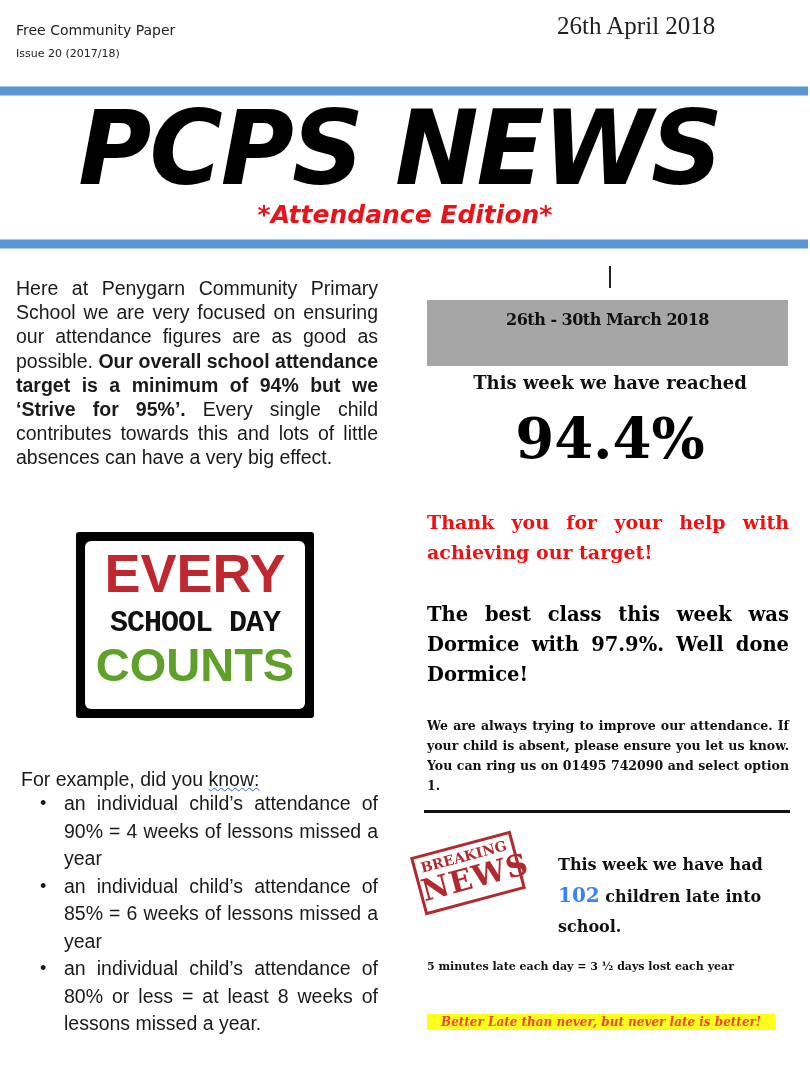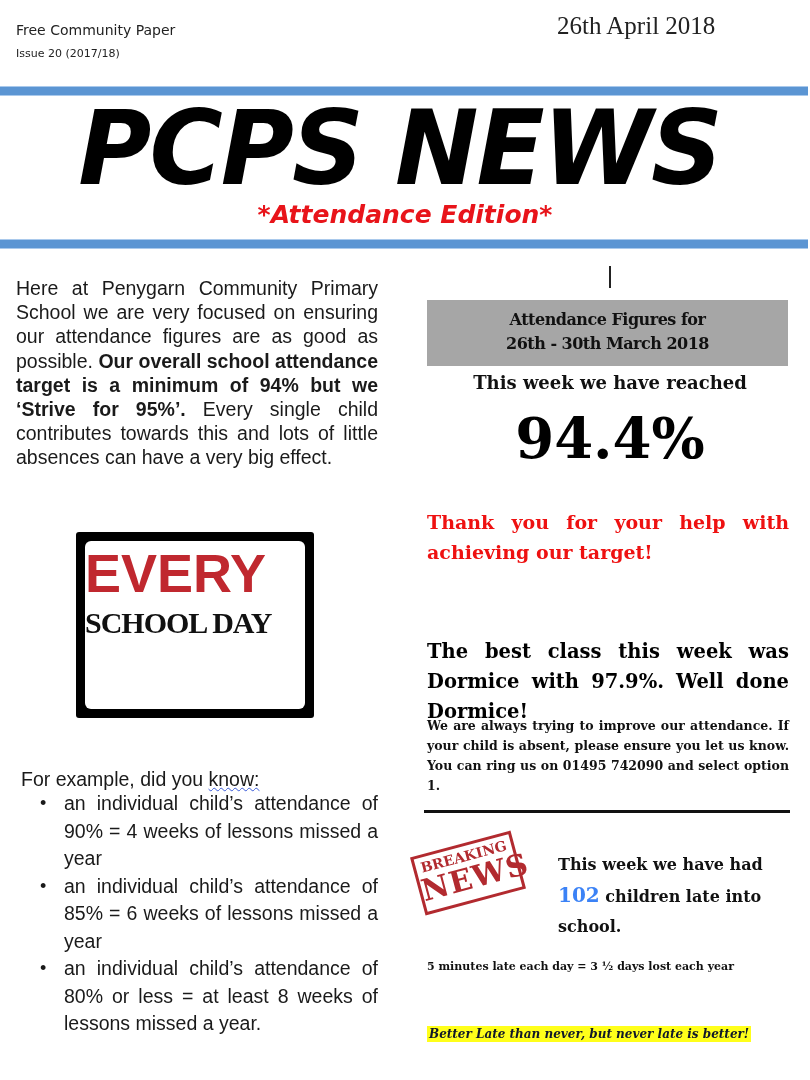--- a/index.html
+++ b/index.html
@@ -14,50 +14,50 @@
     .rule-top { top: 86px; }
     .rule-bottom { top: 239px; }
 
     .masthead { left: 30px; top: 92px; width: 770px; text-align: center; font-family: "DejaVu Sans", sans-serif; font-weight: bold; font-style: italic; font-size: 104px; letter-spacing: -2px; line-height: 112px; color: #000; transform: scaleX(0.96); transform-origin: left top; }
     .edition { left: 0; width: 810px; top: 200px; text-align: center; font-family: "DejaVu Sans", sans-serif; font-weight: bold; font-style: italic; font-size: 25px; color: #e8141a; }
 
     .intro { left: 16px; top: 276px; width: 362px; font-size: 19.5px; line-height: 24.2px; text-align: justify; color: #1a1a1a; }
     .intro b { font-weight: bold; }
 
     .sign { left: 76px; top: 532px; width: 220px; height: 168px; background: #000; border-radius: 3px; padding: 9px; }
-    .sign-inner { width: 100%; height: 100%; background: #fff; border-radius: 6px; text-align: left; position: relative; }
+    .sign-inner { width: 100%; height: 100%; background: #fff; border-radius: 6px; text-align: center; position: relative; }
     .sign-every { position: absolute; left: 0; right: 0; top: 4px; font-family: "Liberation Sans", sans-serif; font-weight: bold; font-size: 54px; color: #c0282f; line-height: 56px; }
-    .sign-school { position: absolute; left: 0; right: 0; top: 66px; font-family: Liberation Serif, serif; font-weight: bold; font-size: 30px; color: #111; letter-spacing: -1px; line-height: 32px; }
+    .sign-school { position: absolute; left: 0; right: 0; top: 66px; font-family: Liberation Mono, monospace; font-weight: bold; font-size: 30px; color: #111; letter-spacing: -1px; line-height: 32px; }
     .sign-counts { position: absolute; left: 0; right: 0; top: 99px; font-family: "Liberation Sans", sans-serif; font-weight: bold; font-size: 47px; color: #5ea02a; line-height: 50px; }
 
     .example { left: 21px; top: 768px; font-size: 19.5px; color: #1a1a1a; }
     .squiggle { text-decoration: underline wavy #3a5bd8; text-decoration-thickness: 1px; }
     .bullets { left: 40px; top: 790px; width: 338px; margin: 0; padding: 0; list-style: none; }
     .bullets li { position: relative; padding-left: 24px; font-size: 19.5px; line-height: 27.5px; text-align: justify; color: #1a1a1a; }
     .bullets li::before { content: "•"; position: absolute; left: 0; top: 0; font-size: 18px; }
 
     .cursor { left: 609px; top: 266px; width: 2px; height: 22px; background: #222; }
 
     .figbox { left: 427px; top: 300px; width: 361px; height: 66px; background: #a6a6a6; text-align: center; font-family: "DejaVu Serif", serif; font-weight: bold; font-size: 16px; line-height: 24px; padding-top: 8px; box-sizing: border-box; color: #111; letter-spacing: -0.5px; }
     .reached { left: 410px; top: 372px; width: 400px; text-align: center; font-family: "DejaVu Serif", serif; font-weight: bold; font-size: 18px; color: #111; }
     .percent { left: 410px; top: 405px; width: 400px; text-align: center; font-family: "DejaVu Serif", serif; font-weight: bold; font-size: 56px; color: #000; }
 
     .thanks { left: 427px; top: 507px; width: 362px; font-family: "DejaVu Serif", serif; font-weight: bold; font-size: 19px; line-height: 30px; text-align: justify; text-align-last: left; color: #ee1111; }
-    .bestclass { left: 427px; top: 600px; width: 362px; font-family: "DejaVu Serif", serif; font-weight: bold; font-size: 19.5px; line-height: 30px; text-align: justify; text-align-last: left; color: #000; margin-top: 37px; }
+    .bestclass { left: 427px; top: 600px; width: 362px; font-family: "DejaVu Serif", serif; font-weight: bold; font-size: 19.5px; line-height: 30px; text-align: justify; text-align-last: left; color: #000; }
     .contact { left: 427px; top: 716px; width: 362px; font-family: "DejaVu Serif", serif; font-weight: bold; font-size: 12.5px; line-height: 20px; text-align: justify; text-align-last: left; color: #111; }
     .hr-black { left: 424px; top: 810px; width: 366px; height: 3px; background: #111; }
 
     .stamp { left: 416px; top: 843px; width: 104px; height: 60px; border: 3px solid #b22a2f; transform: rotate(-15deg); text-align: center; color: #b22a2f; font-family: "DejaVu Serif", serif; font-weight: bold; box-sizing: border-box; }
     .stamp-breaking { position: absolute; left: 0; right: 0; top: 2px; font-size: 14px; letter-spacing: 0px; line-height: 16px; }
     .stamp-news { position: absolute; left: 0; right: 0; top: 16px; font-size: 30px; line-height: 34px; letter-spacing: 1px; }
 
     .late { left: 558px; top: 850px; width: 236px; font-family: "DejaVu Serif", serif; font-weight: bold; font-size: 16px; line-height: 30px; color: #111; }
     .late .num { color: #3b82f6; font-size: 20px; }
     .mins { left: 427px; top: 959px; width: 370px; font-family: "DejaVu Serif", serif; font-weight: bold; font-size: 11px; line-height: 15px; color: #111; }
-    .motto { left: 427px; top: 1014px; font-family: "DejaVu Serif", serif; font-weight: bold; font-style: italic; font-size: 12px; background: #ffff1a; padding: 1px 2px; color: #0f172a; margin-top: 12px; }
+    .motto { left: 427px; top: 1014px; font-family: "DejaVu Serif", serif; font-weight: bold; font-style: italic; font-size: 12px; background: #ffff1a; padding: 1px 14px; color: #ef4444; }
   </style>
 </head>
 <body>
 
 <div class="abs meta-line1">Free Community Paper</div>
 <div class="abs meta-line2">Issue 20 (2017/18)</div>
 <div class="abs date">26th April 2018</div>
 
 <div class="abs rule-blue rule-top"></div>
 <div class="abs masthead">PCPS NEWS</div>
@@ -65,37 +65,37 @@
 <div class="abs rule-blue rule-bottom"></div>
 
 <div class="abs intro">
   <span>Here at Penygarn Community Primary School we are very focused on ensuring our attendance figures are as good as possible.  </span><b>Our overall school attendance target is a minimum of 94% but we ‘Strive for 95%’.</b><span>  Every single child contributes towards this and lots of little absences can have a very big effect.</span>
 </div>
 
 <div class="abs sign">
   <div class="sign-inner">
     <div class="sign-every">EVERY</div>
     <div class="sign-school">SCHOOL DAY</div>
+    <div class="sign-counts">COUNTS</div>
   </div>
 </div>
 
 <div class="abs example">
   <span>For example, did you </span><span class="squiggle">know:</span>
 </div>
 
 <ul class="abs bullets">
   <li>an individual child’s attendance of 90% = 4 weeks of lessons missed a year</li>
   <li>an individual child’s attendance of 85% = 6 weeks of lessons missed a year</li>
   <li>an individual child’s attendance of 80% or less = at least 8 weeks of lessons missed a year.</li>
 </ul>
 
 <div class="abs cursor"></div>
 
 <div class="abs figbox">
-  <div>Attendance Figures for</div>
   <div>26th - 30th March 2018</div>
 </div>
 <div class="abs reached">This week we have reached</div>
 <div class="abs percent">94.4%</div>
 
 <div class="abs thanks">Thank you for your help with achieving our target!</div>
 <div class="abs bestclass">The best class this week was Dormice with 97.9%.  Well done Dormice!</div>
 <div class="abs contact">We are always trying to improve our attendance.  If your child is absent, please ensure you let us know.  You can ring us on 01495 742090 and select option 1.</div>
 <div class="abs hr-black"></div>
 

